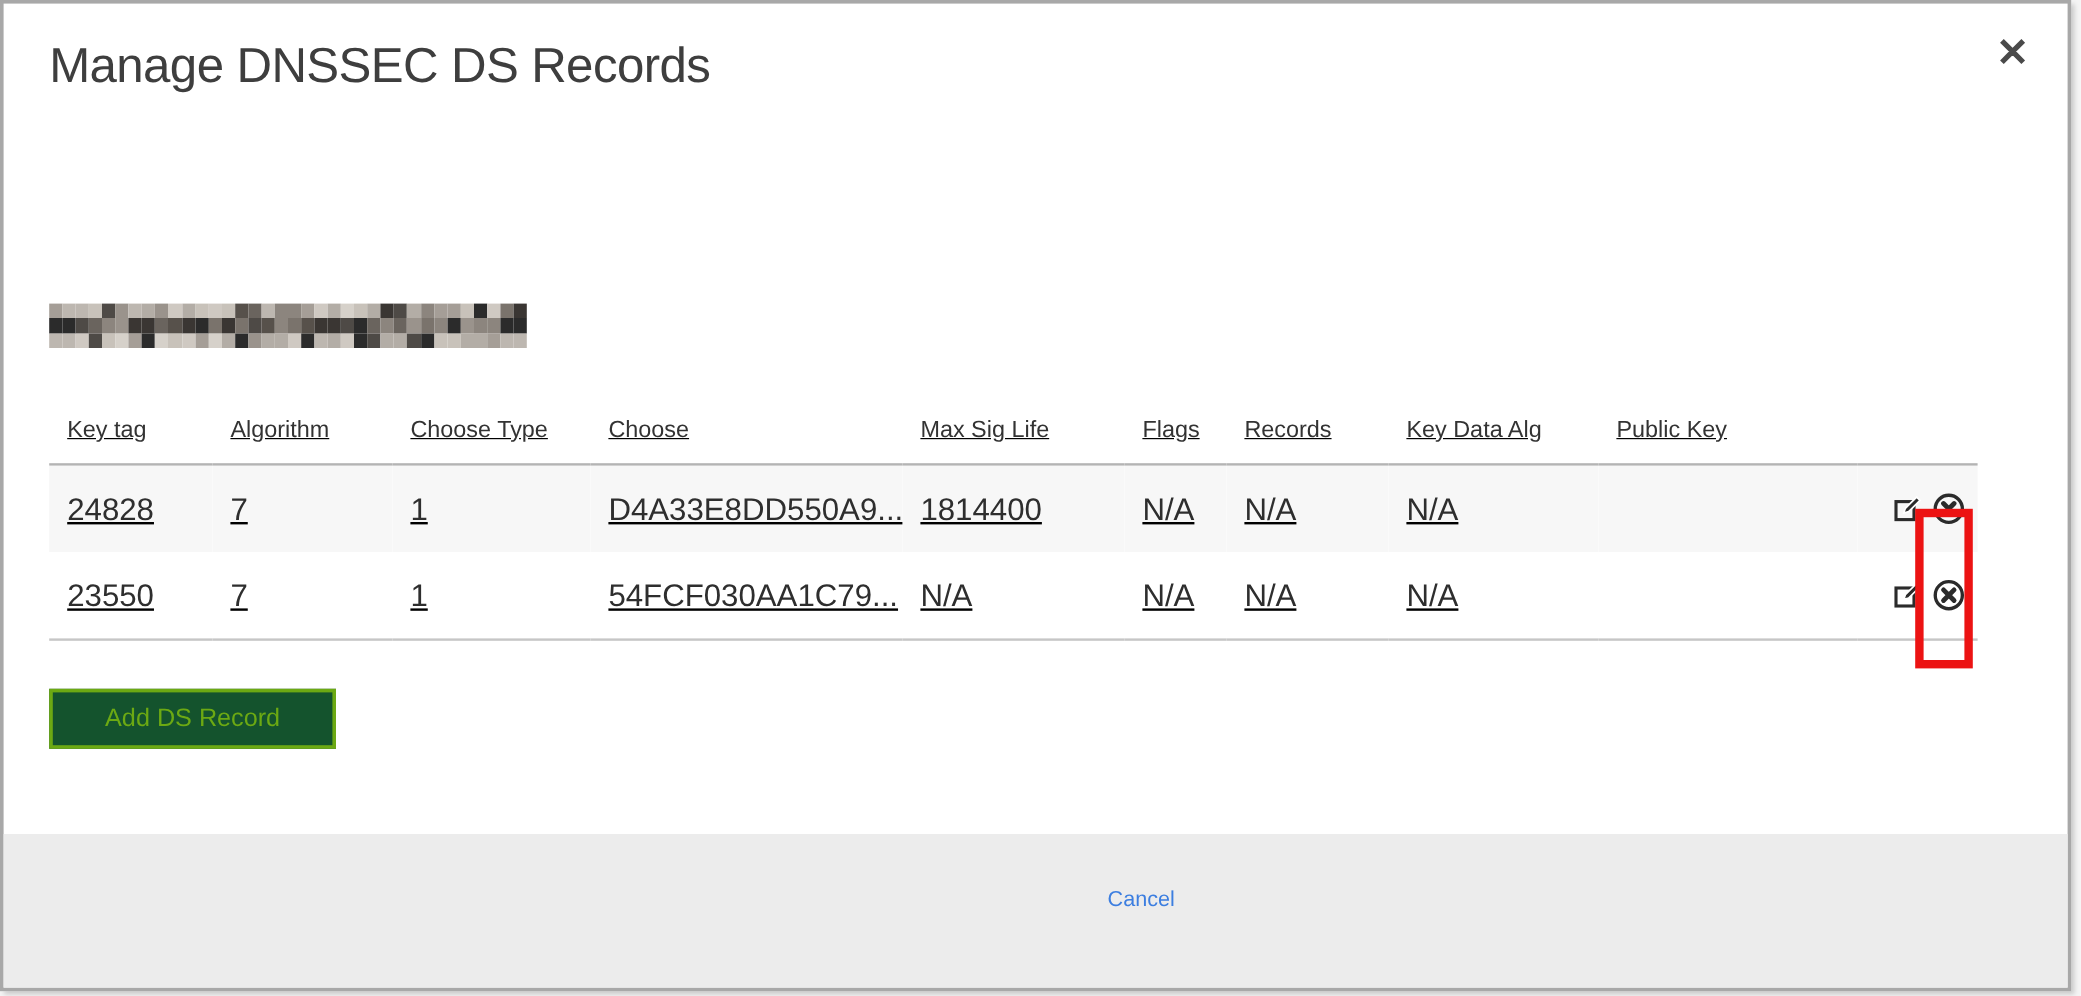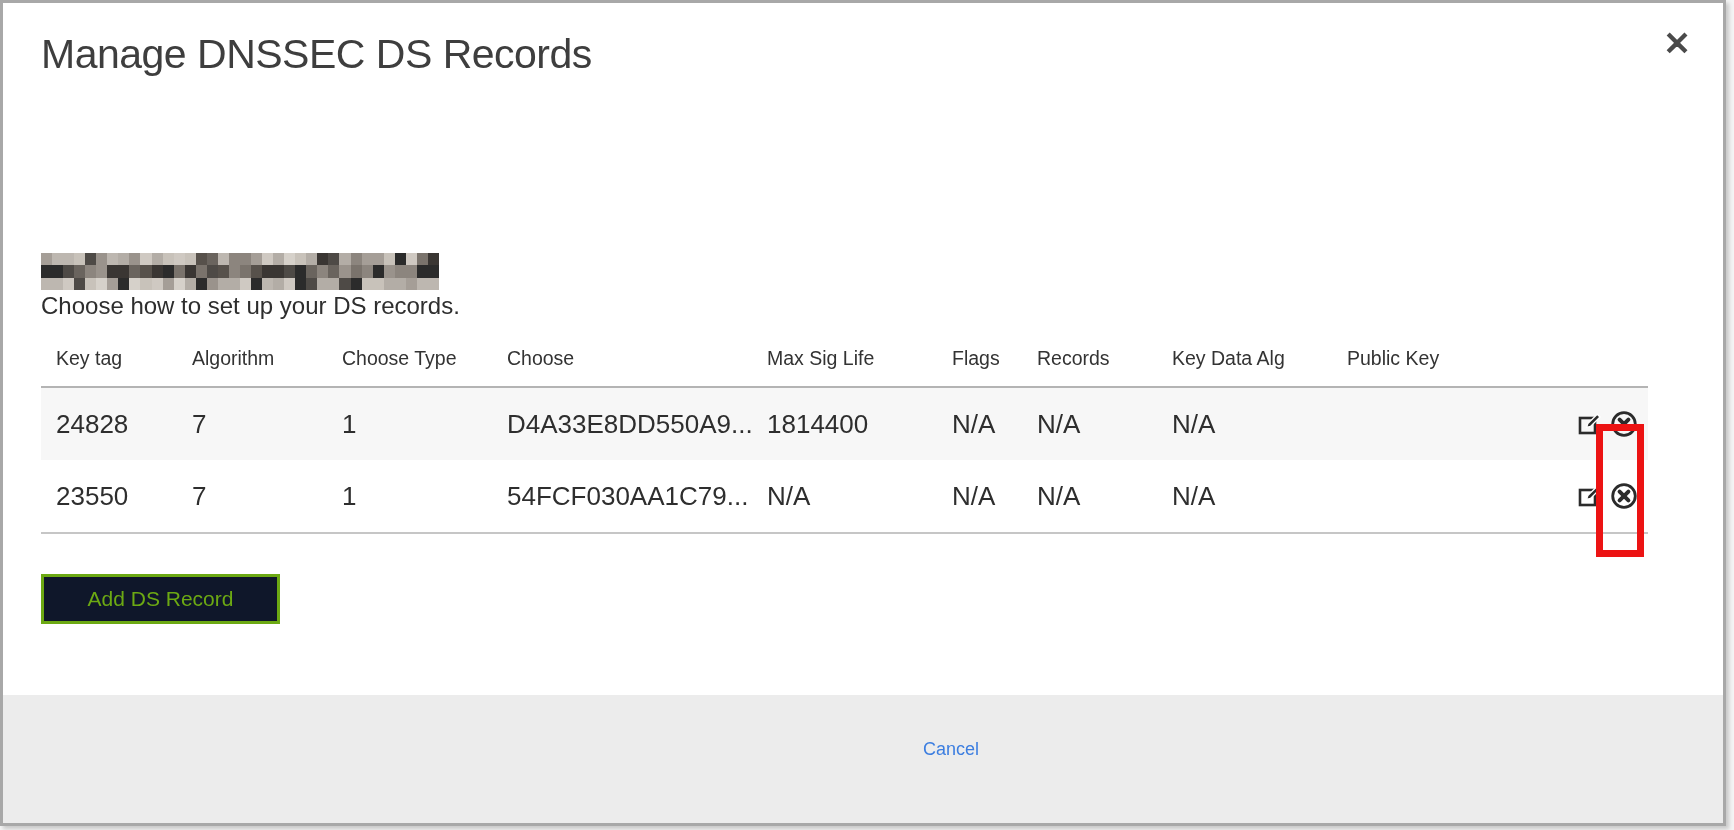--- a/index.html
+++ b/index.html
@@ -24,42 +24,42 @@
   .redacted-domain{
     position:absolute;left:38px;top:250px;width:398px;height:37px;
     display:grid;grid-template-columns:repeat(36,1fr);grid-template-rows:repeat(3,1fr);
   }
   .redacted-domain span{display:block;width:100%;height:100%;}
   .subtitle{
     position:absolute;left:38px;top:289px;
     font-size:24px;color:#2e2e2e;
   }
   .ds-table-wrap{position:absolute;left:38px;top:330px;width:1607px;}
-  table{border-collapse:collapse;width:100%;table-layout:fixed;}
+  table{border-collapse:collapse;width:100%;table-layout:fixed;text-decoration:underline;}
   thead th{
     text-align:left;font-weight:400;font-size:19.5px;color:#333;
     padding:14px 0 16px 15px;white-space:nowrap;overflow:hidden;
   }
   thead tr{border-bottom:2px solid #b4b4b4;}
   tbody td{
     font-size:26px;color:#2e2e2e;padding-left:15px;height:70px;
     white-space:nowrap;overflow:hidden;
   }
   tbody tr.alt{background:#f7f7f7;}
   tbody tr:last-child{border-bottom:2px solid #c6c6c6;}
   td.actions-cell{padding:0 10px 0 0;}
   .actions{display:flex;justify-content:flex-end;align-items:center;gap:7px;}
   .icon-btn{cursor:pointer;display:inline-flex;align-items:center;}
   .highlight-box{
     position:absolute;left:1593px;top:421px;width:48px;height:133px;
     border:7px solid #ec1313;box-sizing:border-box;pointer-events:none;
   }
   .add-ds-btn{
     position:absolute;left:38px;top:571px;width:239px;height:50px;
-    background:#0f172a;border:3px solid #6ca913;color:#6ca913;
+    background:#14532d;border:3px solid #6ca913;color:#6ca913;
     font-size:21px;font-family:"Liberation Sans",sans-serif;
     display:flex;align-items:center;justify-content:center;
     box-sizing:border-box;cursor:pointer;
   }
   .modal-footer{
     position:absolute;left:0;bottom:0;width:100%;height:128px;
     background:#ececec;
   }
   .save-btn{
     position:absolute;left:722px;top:30px;width:178px;height:62px;
@@ -185,21 +185,20 @@
       <span style="background: rgb(43, 43, 43);"></span>
       <span style="background: rgb(200, 194, 186);"></span>
       <span style="background: rgb(200, 194, 186);"></span>
       <span style="background: rgb(179, 173, 166);"></span>
       <span style="background: rgb(179, 173, 166);"></span>
       <span style="background: rgb(165, 158, 151);"></span>
       <span style="background: rgb(189, 183, 176);"></span>
       <span style="background: rgb(189, 183, 176);"></span>
     </div>
 
-  <div class="subtitle">Choose how to set up your DS records.</div>
 
   <div class="ds-table-wrap">
     <table>
       <colgroup>
         <col style="width:136px">
           <col style="width:150px">
           <col style="width:165px">
         <col style="width:260px">
           <col style="width:185px">
           <col style="width:85px">

